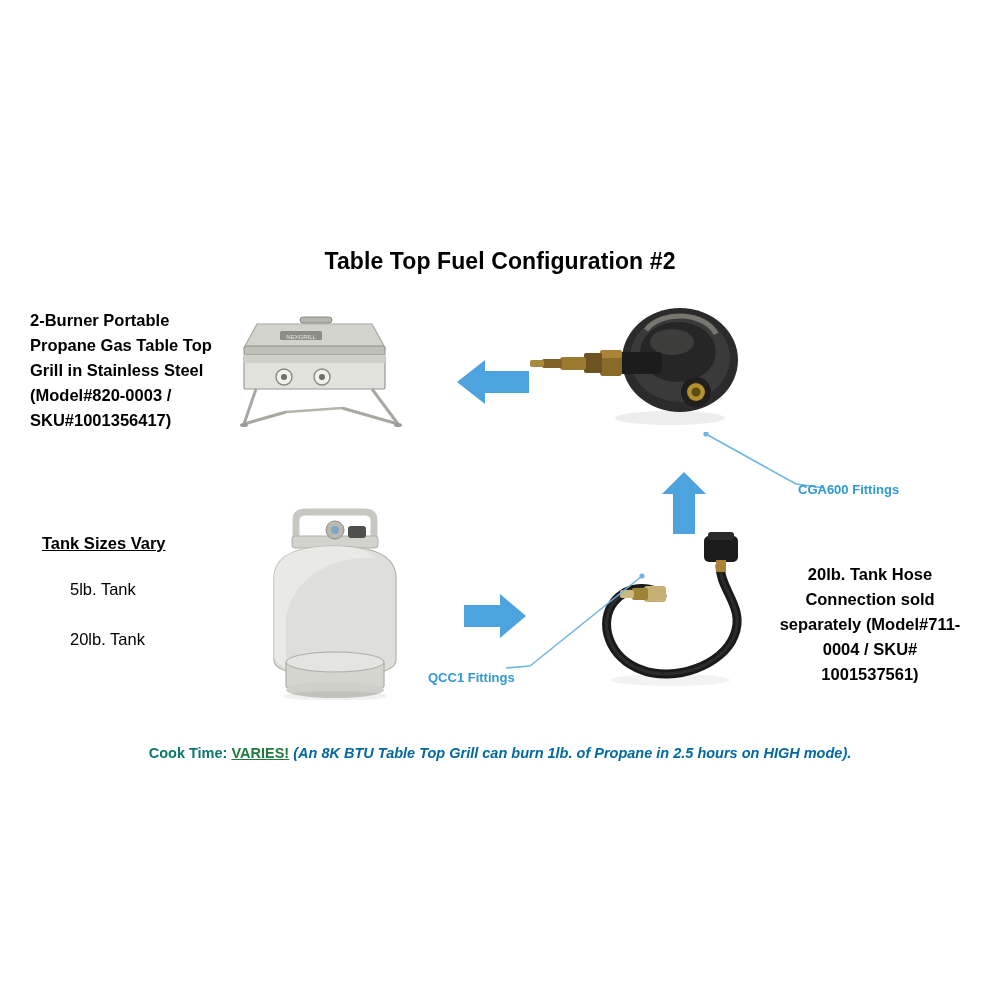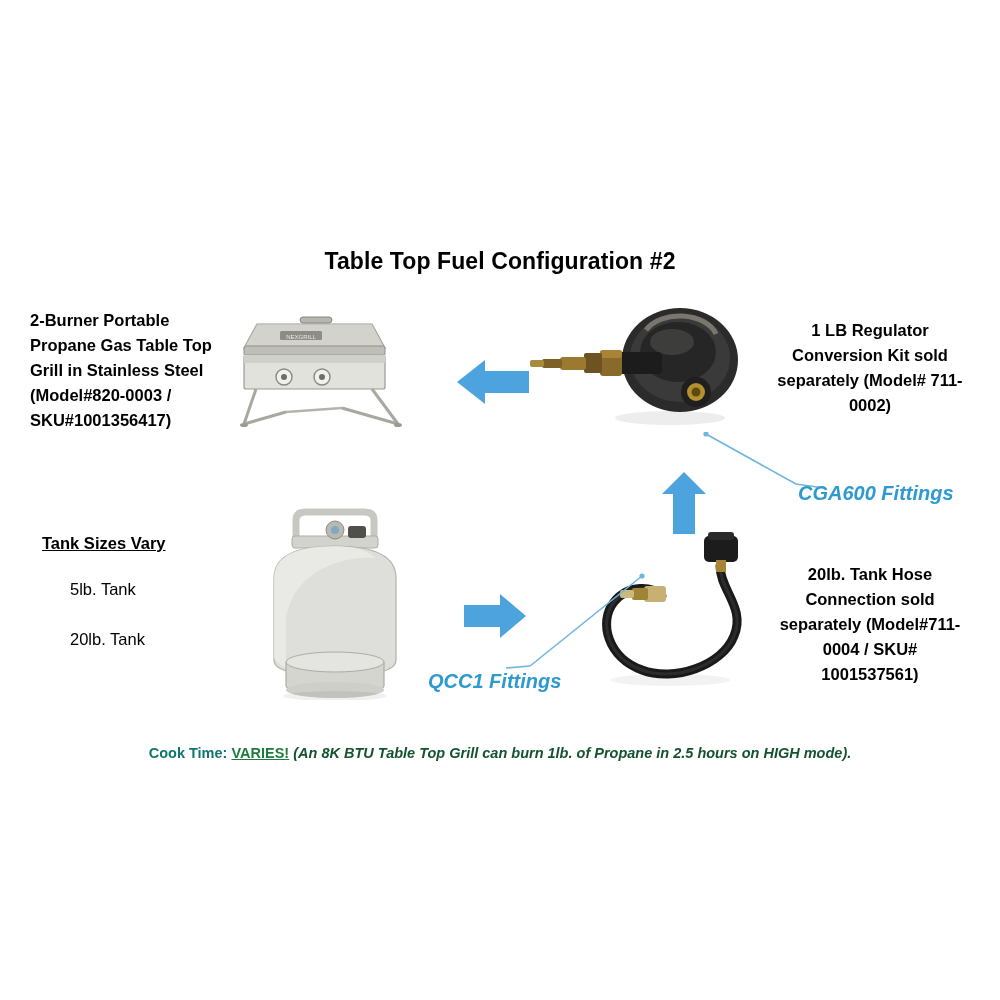--- a/index.html
+++ b/index.html
@@ -80,24 +80,23 @@
     padding: 0 0 0 28px;
   }
   .tank-sizes li {
     font-size: 16.5px;
     line-height: 25.5px;
     margin-top: 24px;
   }
 
   .fitting-label {
     position: absolute;
-    font-size: 20px;
+    font-size: 13px;
     font-weight: bold;
     color: #2e9ad0;
-    font-style: italic;
   }
   .fitting-cga {
     left: 798px;
     top: 482px;
   }
   .fitting-qcc {
     left: 428px;
     top: 670px;
   }
 
@@ -113,21 +112,21 @@
   .footer .cook {
     color: #0f766e;
     font-weight: bold;
   }
   .footer .varies {
     color: #1f7a3d;
     font-weight: bold;
     text-decoration: underline;
   }
   .footer .note {
-    color: #14532d;
+    color: #0369a1;
     font-style: italic;
     font-weight: bold;
   }
 
   
   .arrow {
     position: absolute;
   }
   .arrow svg { display: block; }
 
@@ -280,21 +279,20 @@
 
   <div class="connector" style="left:500px; top:570px;">
     <svg width="160" height="110" viewBox="0 0 160 110">
       <path d="M142 6 L30 96" stroke="#6fb5e0" stroke-width="1.6" fill="none"></path>
       <path d="M30 96 L6 98" stroke="#6fb5e0" stroke-width="1.6" fill="none"></path>
       <circle cx="142" cy="6" r="2.6" fill="#6fb5e0"></circle>
     </svg>
   </div>
 
   <div class="txt txt-left-grill">2-Burner Portable Propane Gas Table Top Grill in Stainless Steel (Model#820-0003 / SKU#1001356417)</div>
-  <div class="txt txt-right-reg">1 LB Regulator Conversion Kit sold separately (Model# 711-0002)</div>
   <div class="txt txt-right-hose">20lb. Tank Hose Connection sold separately (Model#711-0004 / SKU# 1001537561)</div>
 
   <div class="fitting-label fitting-cga">CGA600 Fittings</div>
   <div class="fitting-label fitting-qcc">QCC1 Fittings</div>
 
   <div class="tank-sizes">
     <div class="heading">Tank Sizes Vary</div>
     <ul>
       <li>5lb. Tank</li>
       <li>20lb. Tank</li>

